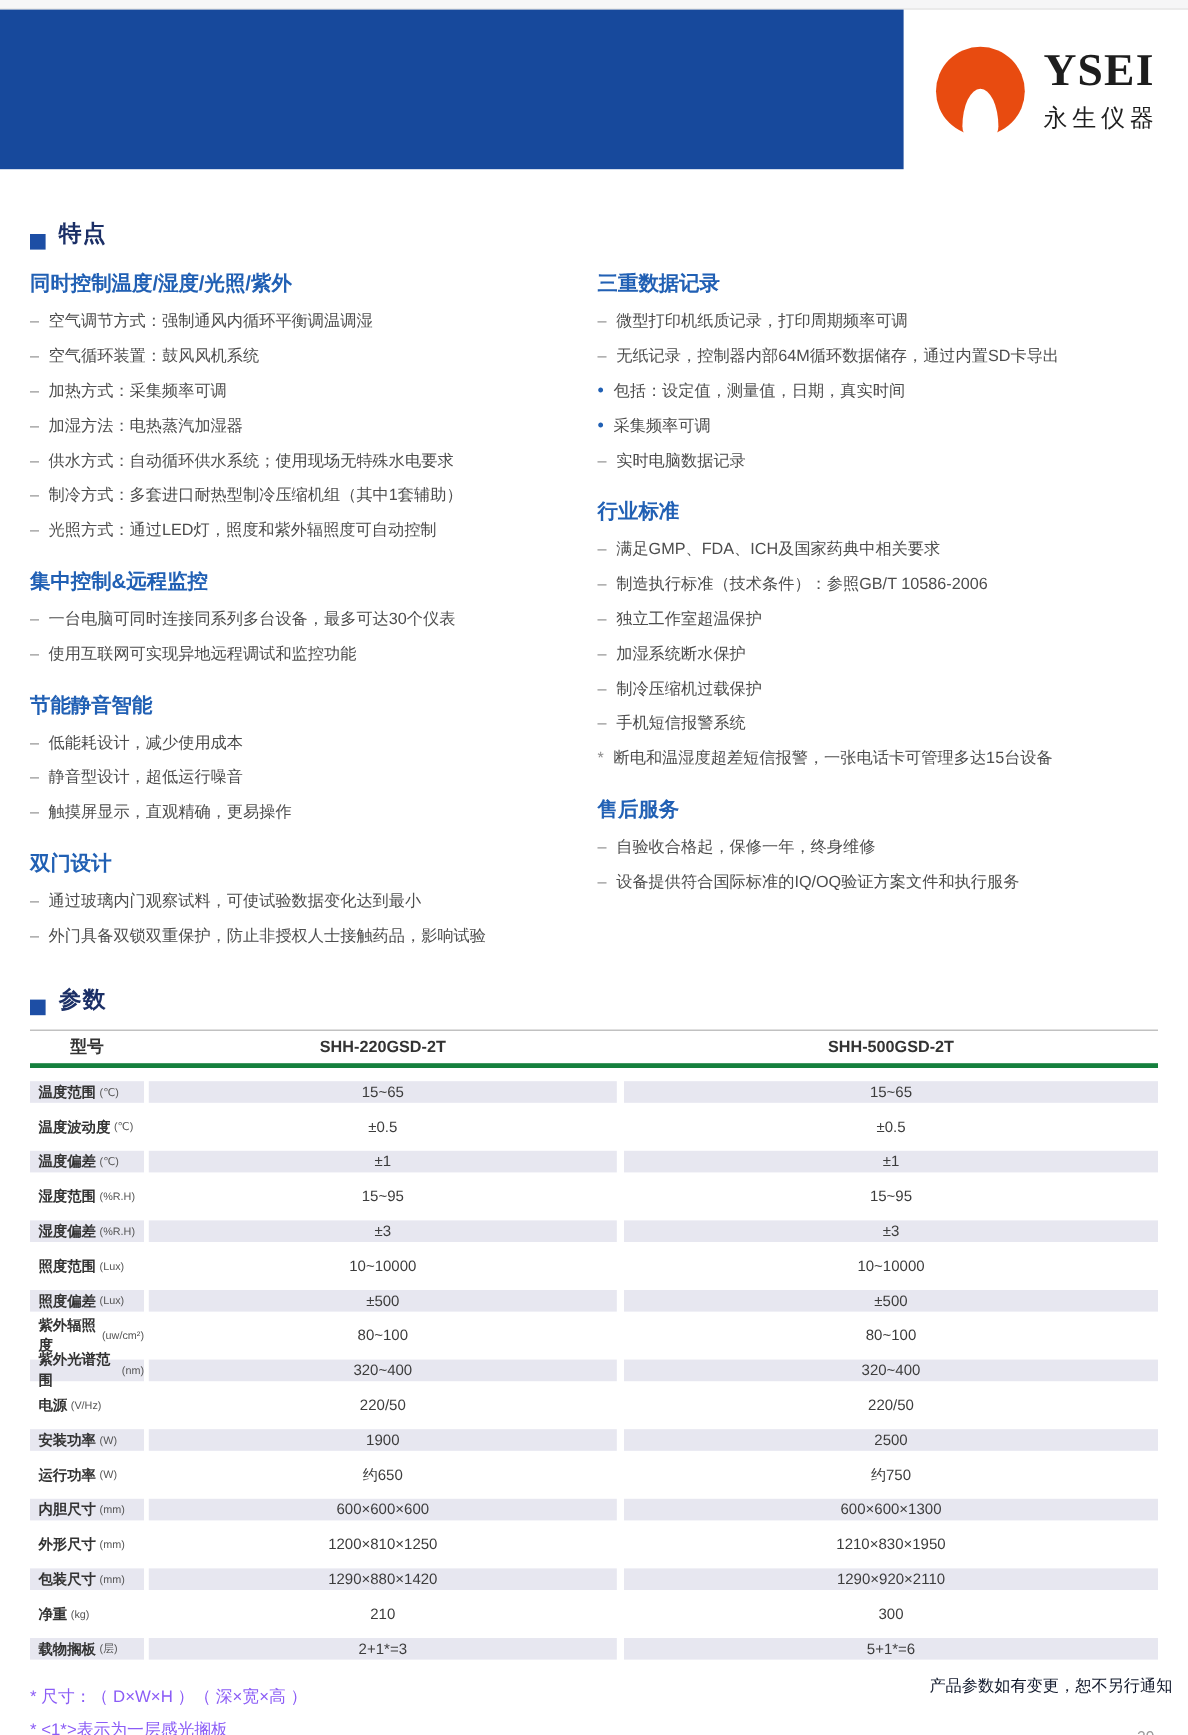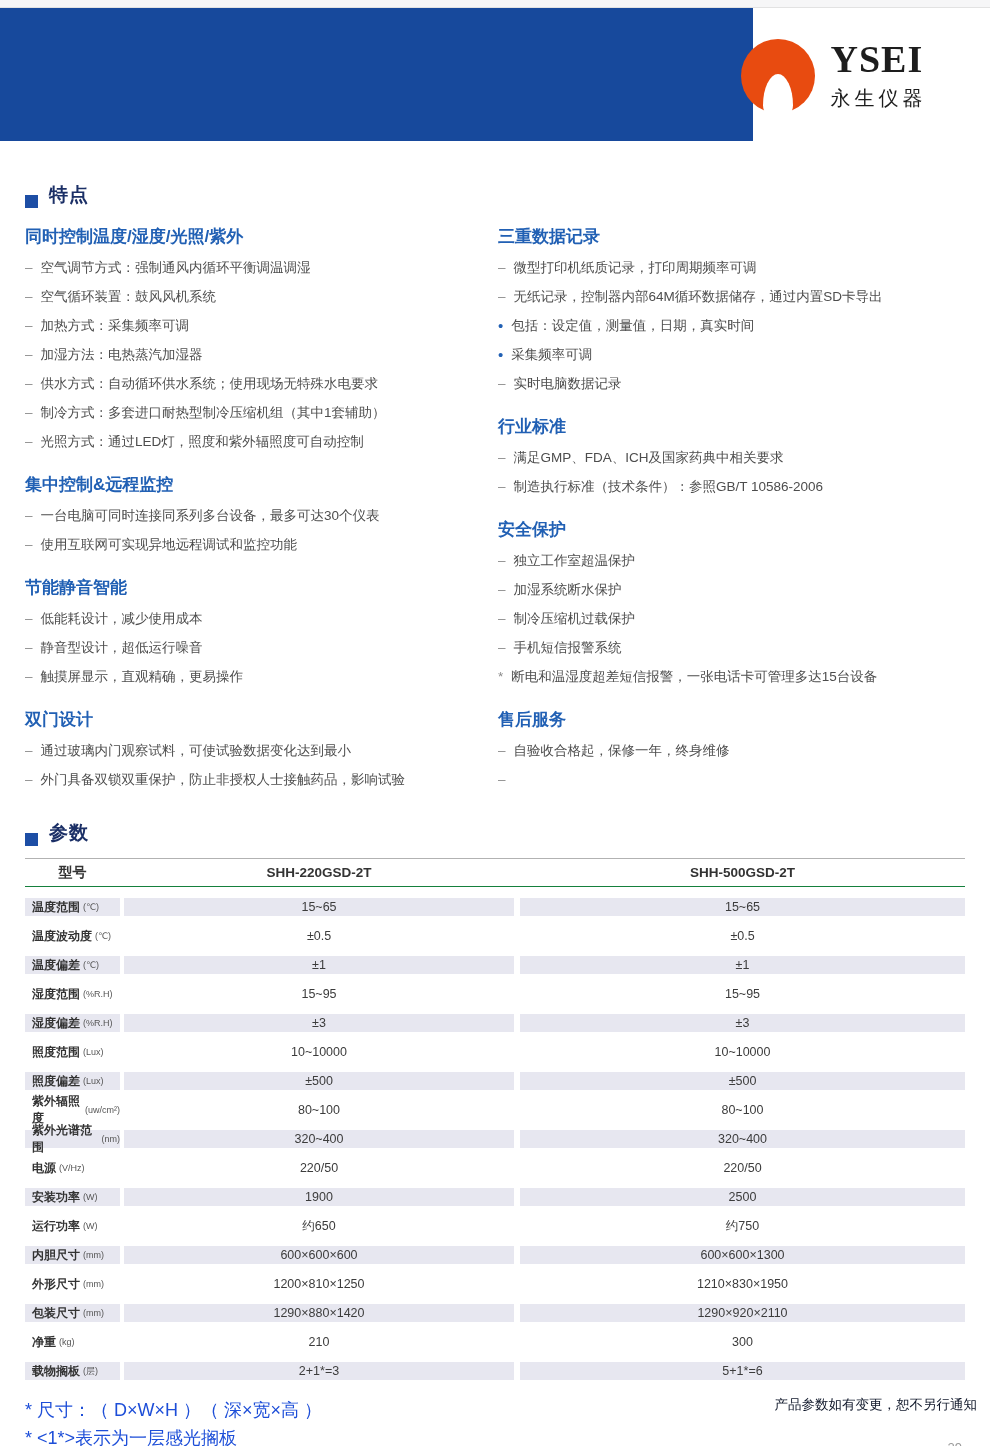--- a/index.html
+++ b/index.html
@@ -5,21 +5,21 @@
   html,body { margin:0; padding:0; background:#ffffff; }
   .page {
     position:relative; width:990px; height:1446px; background:#ffffff;
     font-family:"Liberation Sans","DejaVu Sans",sans-serif; color:#4d4d4d; overflow:hidden;
   }
   
   .topstrip { height:7px; background:#f6f6f7; border-bottom:1px solid #e2e2e2; }
   
   .band { position:absolute; left:0; top:8px; width:753px; height:133px; background:#17499c; }
   
-  .logo { position:absolute; left:726px; top:26px; width:215px; height:100px; display:flex; align-items:center; justify-content:center; gap:16px; }
+  .logo { position:absolute; left:765px; top:26px; width:215px; height:100px; display:flex; align-items:center; justify-content:center; gap:16px; }
   .logo-mark { position:relative; width:74px; height:74px; flex:0 0 74px; }
   .logo-circle { width:74px; height:74px; background:#e84b10; border-radius:50%; }
   .logo-notch { position:absolute; left:50%; transform:translateX(-50%); bottom:-7px; width:30px; height:46px; background:#ffffff;
     border-radius:50% 50% 50% 50% / 68% 68% 32% 32%; }
   .logo-text { display:flex; flex-direction:column; }
   .logo-name { font-family:"Liberation Serif","DejaVu Serif",serif; font-size:38px; font-weight:bold; color:#1d1d1d; line-height:1; letter-spacing:1px; }
   .logo-cn { font-family:"Liberation Serif","DejaVu Serif",serif; font-size:20px; color:#1d1d1d; letter-spacing:4px; margin-top:7px; }
 
   .content { position:absolute; left:25px; top:182px; width:940px; }
 
@@ -30,35 +30,35 @@
   .fcols { display:flex; align-items:flex-start; }
   .fcol { width:462px; }
   .fcol.right { width:467px; margin-left:11px; }
   .fgroup-title { font-size:17px; font-weight:bold; color:#2160b4; margin:17px 0 5px 0; }
   .fitem { display:flex; gap:8px; font-size:13.5px; line-height:29px; color:#4d4d4d; }
   .mk { color:#8a8a8a; flex:0 0 auto; }
   .mk-blue { color:#2160b4; font-size:15px; }
 
   .params { margin-top:26px; }
   .ptable { margin-top:12px; border-top:1px solid #b2b2b2; }
-  .t-head { display:flex; align-items:center; height:27px; border-bottom:1px solid #15803d; }
+  .t-head { display:flex; align-items:center; height:27px; border-bottom:4px solid #15803d; }
   .c-label { width:95px; box-sizing:border-box; }
   .c-v1 { width:390px; margin-left:4px; text-align:center; }
   .c-v2 { flex:1; margin-left:6px; text-align:center; }
   .t-head .c-label { text-align:center; font-size:14px; font-weight:bold; color:#333; }
   .t-head .mname { font-size:13.5px; font-weight:bold; color:#333; }
   .t-row { display:flex; align-items:stretch; height:29px; font-size:12.5px; color:#3c3c3c; }
   .t-row .cell { display:flex; align-items:center; justify-content:center;margin-top:11px; }
   .t-row .c-label { justify-content:flex-start; padding-left:7px; }
   .t-row:nth-child(odd) .cell { background:#e7e7f0; }
   .lbl { font-size:12px; font-weight:bold; color:#333; }
   .unit { font-size:9px; color:#555; margin-left:3px; white-space:nowrap; }
 
   .notes { margin-top:16px; }
-  .note { font-size:18px; color:#1d4ed8; line-height:28px; }
+  .note { font-size:14px; color:#8b5cf6; line-height:28px; }
   .disclaimer { position:absolute; right:13px; bottom:32px; font-size:13.5px; color:#0f172a; }
   .pageno { position:absolute; right:28px; bottom:-9px; font-size:13px; color:#9a9a9a; }
 </style>
 </head>
 <body>
 
 <div class="page">
 
   <div class="topstrip"></div>
   <div class="band"></div>
@@ -182,21 +182,20 @@
           <div class="fitem">
               <span class="mk">–</span>
               <span>满足GMP、FDA、ICH及国家药典中相关要求</span>
             </div>
           <div class="fitem">
               <span class="mk">–</span>
               <span>制造执行标准（技术条件）：参照GB/T 10586-2006</span>
             </div>
         </div>
         <div>
-          <div class="fgroup-title">安全保护</div>
           <div class="fitem">
               <span class="mk">–</span>
               <span>独立工作室超温保护</span>
             </div>
           <div class="fitem">
               <span class="mk">–</span>
               <span>加湿系统断水保护</span>
             </div>
           <div class="fitem">
               <span class="mk">–</span>
@@ -212,20 +211,21 @@
             </div>
         </div>
         <div>
           <div class="fgroup-title">售后服务</div>
           <div class="fitem">
               <span class="mk">–</span>
               <span>自验收合格起，保修一年，终身维修</span>
             </div>
           <div class="fitem">
               <span class="mk">–</span>
+              <span>设备提供符合国际标准的IQ/OQ验证方案文件和执行服务</span>
             </div>
         </div>
       </div>
     </div>
 
     <div class="params">
       <div class="sec-head">
         <span class="sq"></span>
         <span class="sec-title">参数</span>
       </div>

